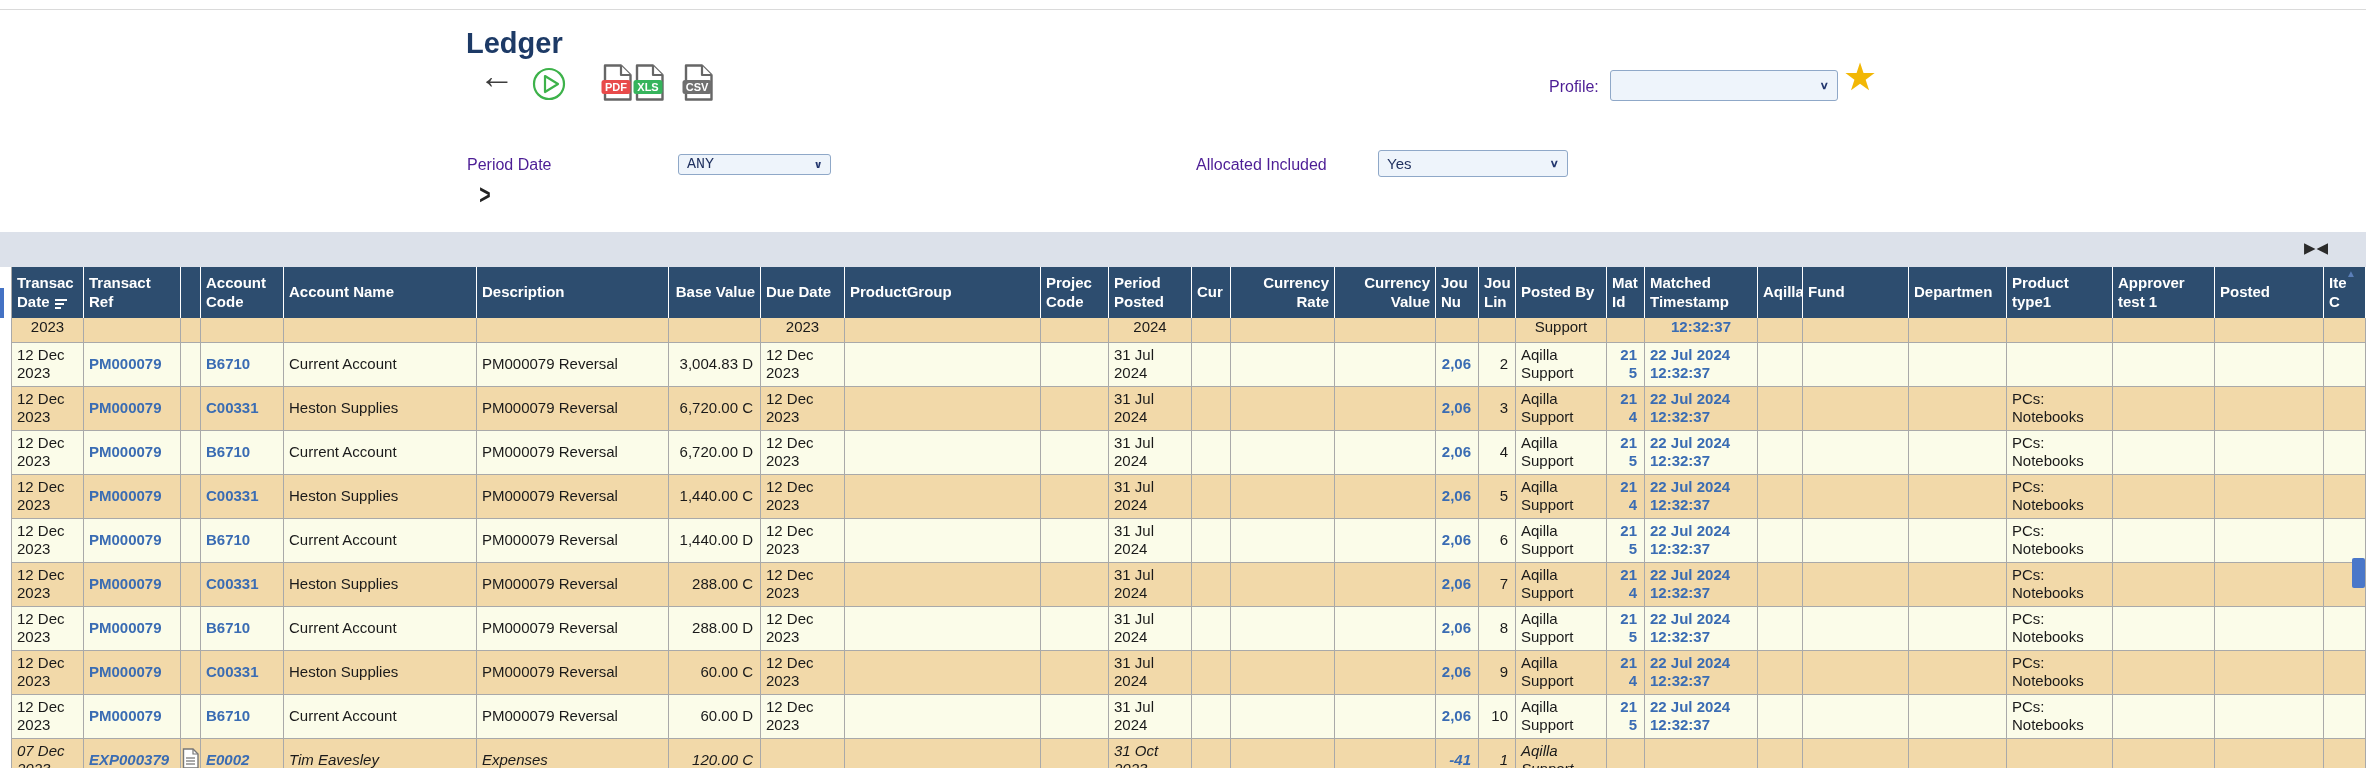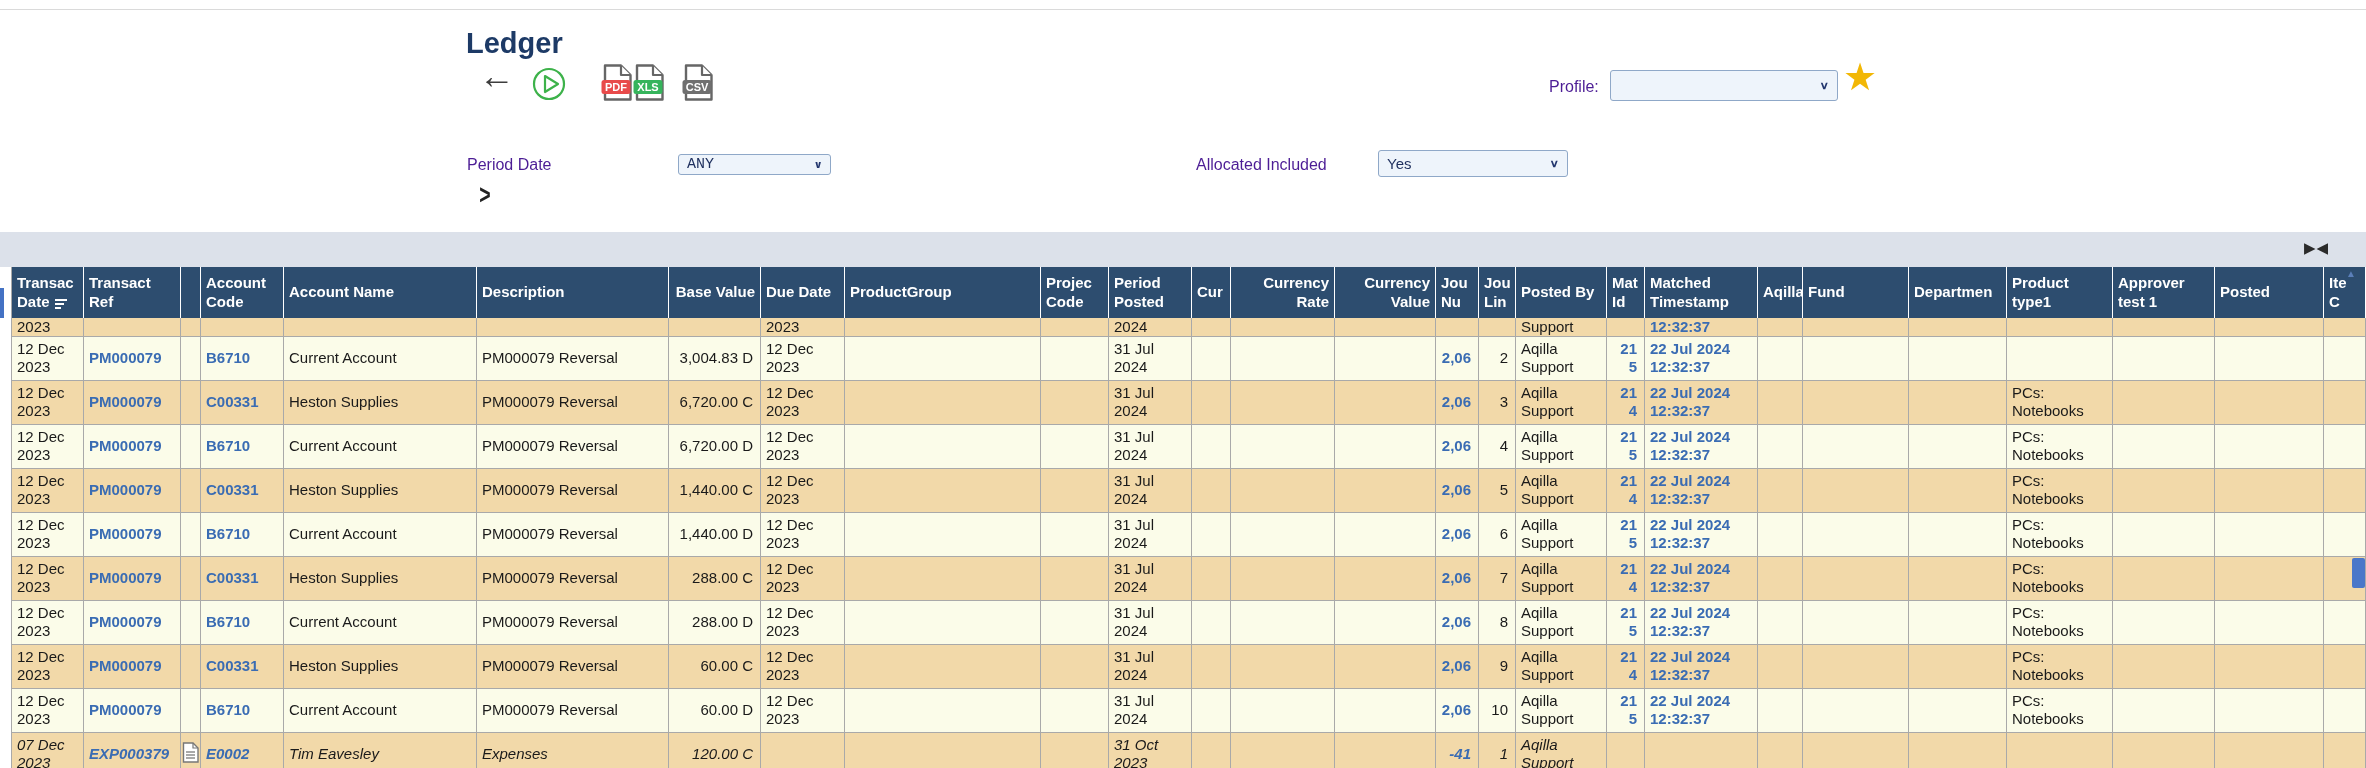--- a/index.html
+++ b/index.html
@@ -48,21 +48,21 @@
   td{
     font-size:15px;padding:2px 5px;vertical-align:middle;line-height:1.18;
     border-right:1px solid var(--cell-border);border-bottom:1px solid var(--cell-border);
     overflow:hidden;word-wrap:break-word;
   }
   td:first-child,th:first-child{border-left:1px solid var(--cell-border);}
   td.right{text-align:right;padding-right:7px;}
   tr.light td{background:var(--row-light);}
   tr.dark td{background:var(--row-dark);}
   tr.datarow{height:44px;}
-  tr.partial td{height:18px;padding-top:1px;padding-bottom:0;vertical-align:top;line-height:16px;}
+  tr.partial td{height:24px;padding-top:1px;padding-bottom:0;vertical-align:top;line-height:16px;text-align:center;}
   tr.italic td{font-style:italic;}
   .lnk{color:var(--link);font-weight:bold;cursor:pointer;}
   .sort-icon{display:inline-block;vertical-align:middle;margin-left:5px;}
   .sort-icon i{display:block;height:2px;background:#fff;margin:2px 0 0 0;}
   .sort-icon i:nth-child(1){width:12px;}
   .sort-icon i:nth-child(2){width:9px;}
   .sort-icon i:nth-child(3){width:6px;}
   
   .left-scroll-thumb{position:absolute;left:0;top:288px;width:4px;height:30px;background:#4472c4;}
   .vscroll-up{position:absolute;left:2346px;top:269px;font-size:10px;color:#5b7fb9;cursor:pointer;line-height:1;}

